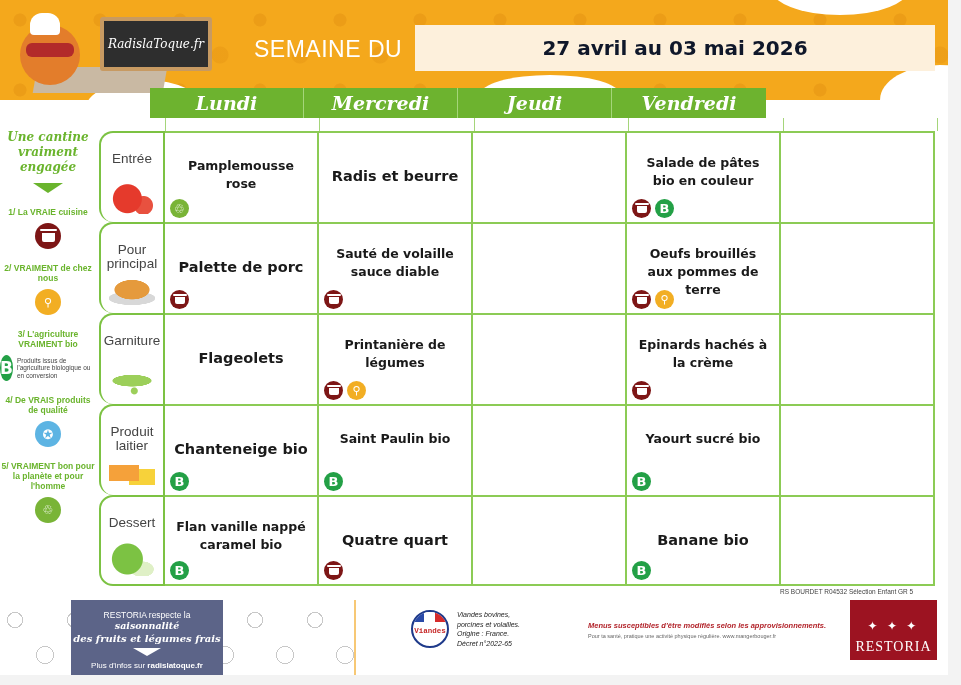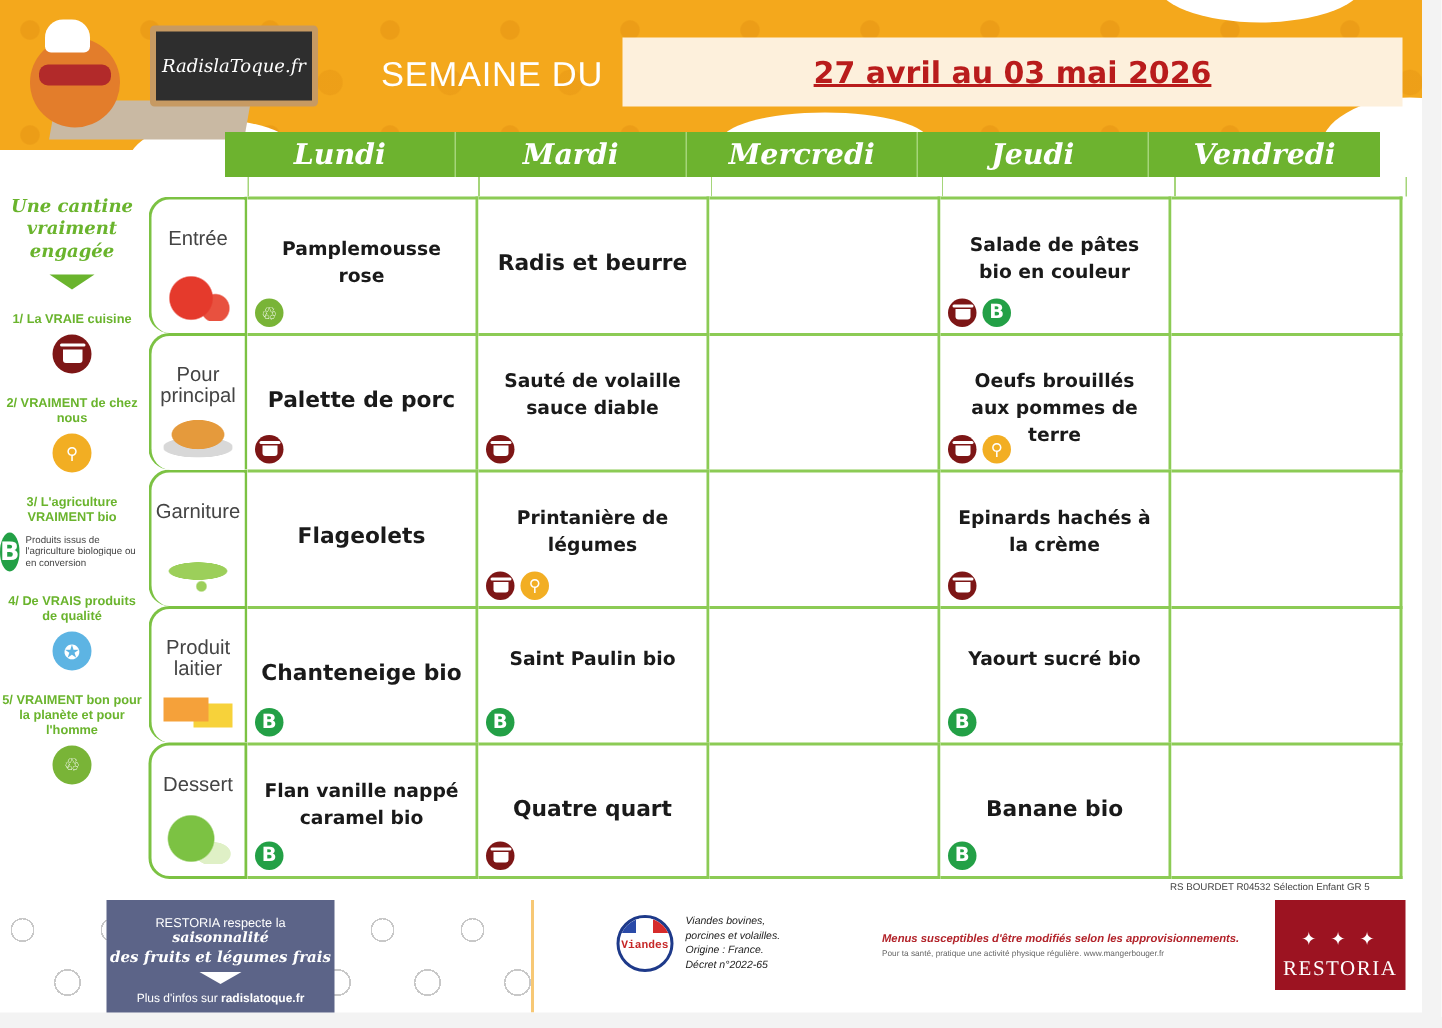--- a/index.html
+++ b/index.html
@@ -55,21 +55,21 @@
   }
   .semaine-label {
     position: absolute; left: 254px; top: 36px; color: #ffffff;
     font-size: 23px; letter-spacing: 0.5px; font-weight: 300;
   }
   .date-box {
     position: absolute; left: 415px; top: 25px; width: 520px; height: 46px;
     background: #fdf0dc; display: flex; align-items: center; justify-content: center;
   }
   .date-box span {
-    font-family: "DejaVu Sans", sans-serif; font-weight: bold; font-size: 20px; color: #b91c1c; text-decoration: underline;
+    font-family: "DejaVu Sans", sans-serif; font-weight: bold; font-size: 20px; color: #0f172a;
   }
 
   
   .sidebar {
     position: absolute; left: 0; top: 125px; width: 96px;
     text-align: center;
   }
   .tagline {
     color: #6ab42d; font-family: "DejaVu Serif", serif; font-style: italic; font-weight: bold;
     font-size: 12px; line-height: 15px; margin-top: 5px;
@@ -280,21 +280,20 @@
     <div class="side-item">
       <div class="side-title">5/ VRAIMENT bon pour la planète et pour l'homme</div>
       <div class="side-icon-wrap">
           <span class="ic big ic-planet">♲</span>
         </div>
     </div>
   </div>
 
   <div class="header-row">
     <div class="day-head">Lundi</div>
-    <div class="day-head">Mardi</div>
     <div class="day-head">Mercredi</div>
     <div class="day-head">Jeudi</div>
     <div class="day-head">Vendredi</div>
   </div>
   <div class="subhead-row"></div>
 
   <div class="grid" id="grid">
       <div class="row">
         <div class="cat-cell">
           <div>Entrée</div>

